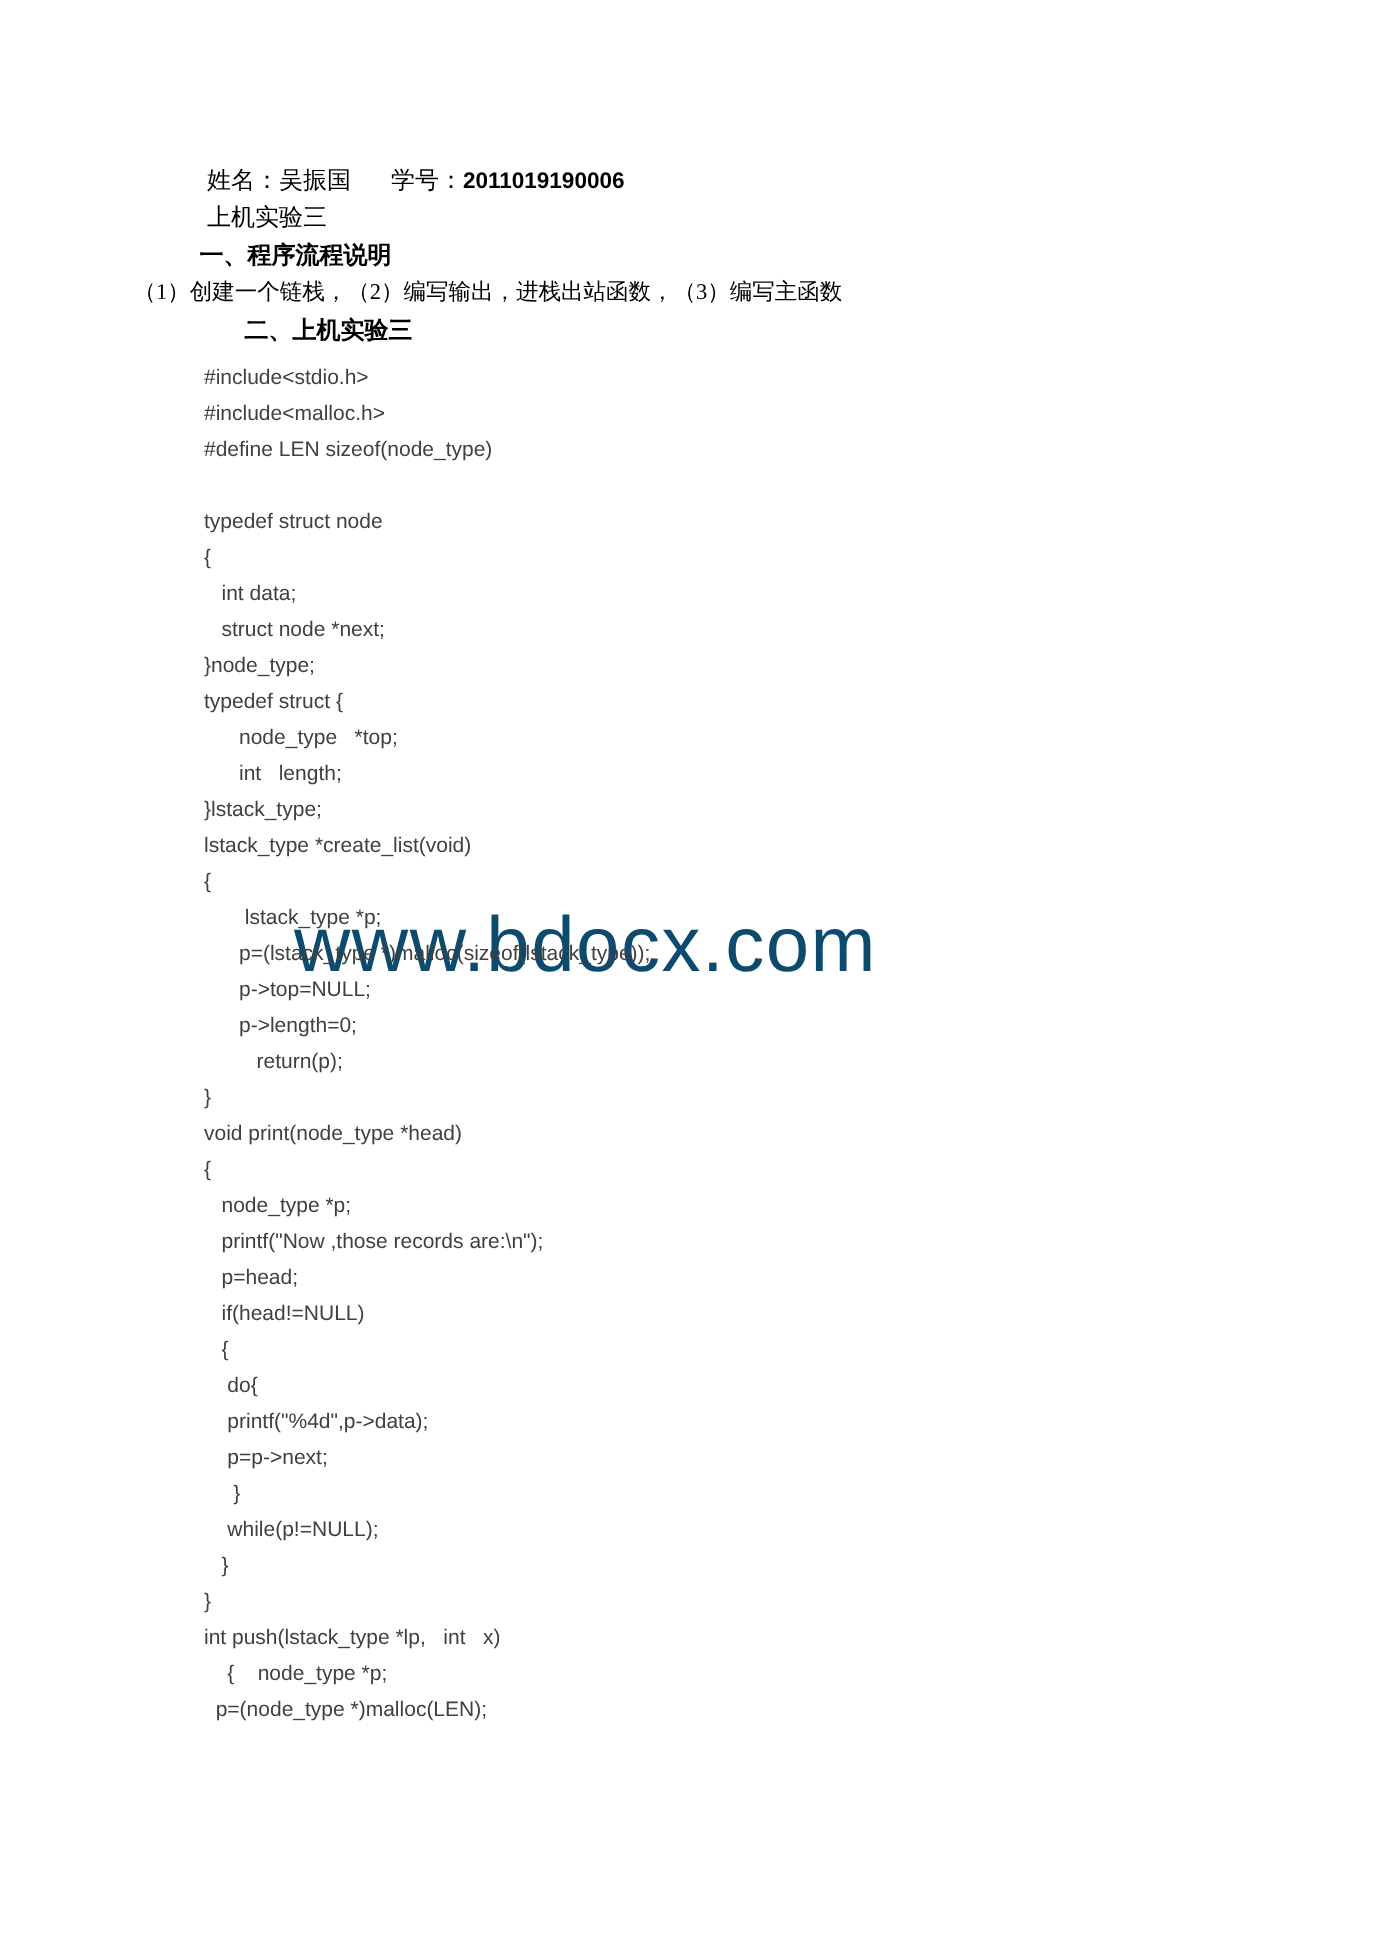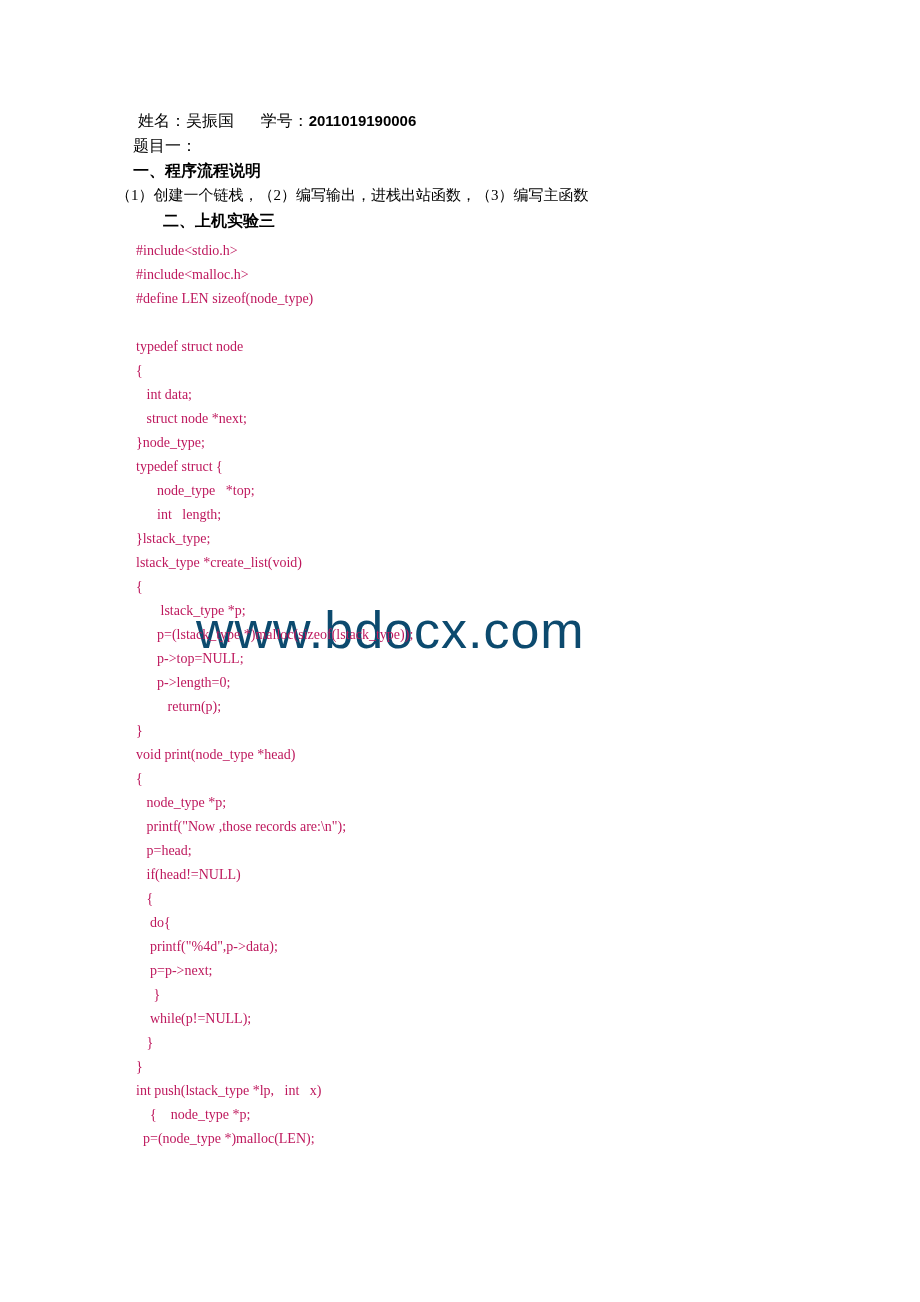--- a/index.html
+++ b/index.html
@@ -54,21 +54,21 @@
   }
   .line-hdr {
     font-size: 16px;
     line-height: 25px;
     white-space: pre;
     color: #000;
   }
   .ind-1 { padding-left: 138px; }   
   .ind-0 { padding-left: 133px; }   
   .ind-2 { padding-left: 163px; }   
-  .ind-3 { padding-left: 116px; }
+  .ind-3 { padding-left: 89px; }
   .serif { font-family: "Liberation Serif", "DejaVu Serif", serif; }
 
   .hdr-name { font-size: 16px; }
   .hdr-num  { font-size: 15px; font-weight: bold; }
 
   .sec-title {
     font-size: 16px;
     font-weight: bold;
     line-height: 25px;
   }
@@ -80,22 +80,21 @@
     font-size: 16px;
     line-height: 25px;
   }
 
   
   #code {
     margin-top: 6px;
     font-size: 14px;
     line-height: 24px;
     white-space: pre;
-    color: #be185d;
-    font-family: Liberation Serif, serif;
+    color: #404040;
   }
   #code .cl {
     padding-left: 136px;
     white-space: pre;
     height: 24px;
     font-size: 14px;
     line-height: 24px;
   }
   #code .cl.blank { height: 24px; }
 </style>
@@ -105,22 +104,22 @@
 <div id="page">
 
   <div id="watermark">www.bdocx.com</div>
 
   <div id="content">
 
     <div class="hdr-block">
 
       <div class="line-hdr ind-1"><span class="hdr-name">姓名：</span><span class="hdr-name">吴振国</span><span class="hdr-name">      </span><span class="hdr-name">学号：</span><span class="hdr-num">2011019190006</span></div>
 
+      <div class="line-hdr ind-1">上机实验三</div>
 
-      <div class="topic ind-0 serif">题目一：</div>
 
       <div class="sec-title ind-0 serif">一、程序流程说明</div>
 
       <div class="sec-body ind-3 serif">（1）创建一个链栈，（2）编写输出，进栈出站函数，（3）编写主函数</div>
 
       <div class="sec-title ind-2 serif">二、上机实验三</div>
 
     </div>
 
     <div id="code"><div class="cl">#include&lt;stdio.h&gt;</div><div class="cl">#include&lt;malloc.h&gt;</div><div class="cl">#define LEN sizeof(node_type)</div><div class="cl blank">&nbsp;</div><div class="cl">typedef struct node</div><div class="cl">{</div><div class="cl">   int data;</div><div class="cl">   struct node *next;</div><div class="cl">}node_type;</div><div class="cl">typedef struct {</div><div class="cl">      node_type   *top;</div><div class="cl">      int   length;</div><div class="cl">}lstack_type;</div><div class="cl">lstack_type *create_list(void)</div><div class="cl">{</div><div class="cl">       lstack_type *p;</div><div class="cl">      p=(lstack_type *)malloc(sizeof(lstack_type));</div><div class="cl">      p-&gt;top=NULL;</div><div class="cl">      p-&gt;length=0;</div><div class="cl">         return(p);</div><div class="cl">}</div><div class="cl">void print(node_type *head)</div><div class="cl">{</div><div class="cl">   node_type *p;</div><div class="cl">   printf("Now ,those records are:\n");</div><div class="cl">   p=head;</div><div class="cl">   if(head!=NULL)</div><div class="cl">   {</div><div class="cl">    do{</div><div class="cl">    printf("%4d",p-&gt;data);</div><div class="cl">    p=p-&gt;next;</div><div class="cl">     }</div><div class="cl">    while(p!=NULL);</div><div class="cl">   }</div><div class="cl">}</div><div class="cl">int push(lstack_type *lp,   int   x)</div><div class="cl">    {    node_type *p;</div><div class="cl">  p=(node_type *)malloc(LEN);</div></div>

